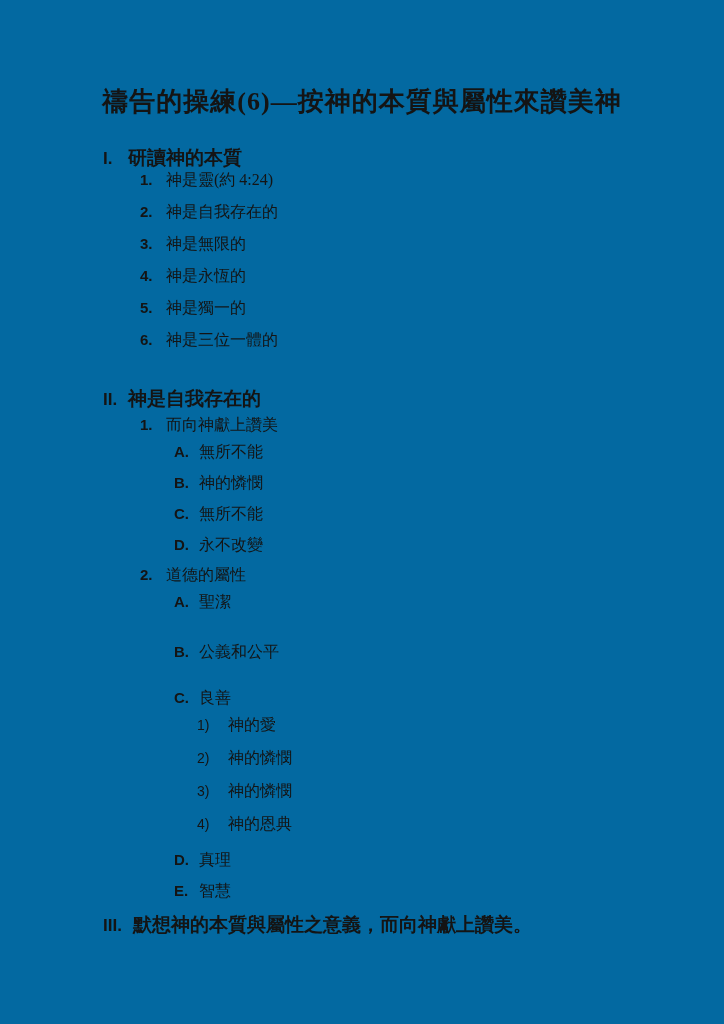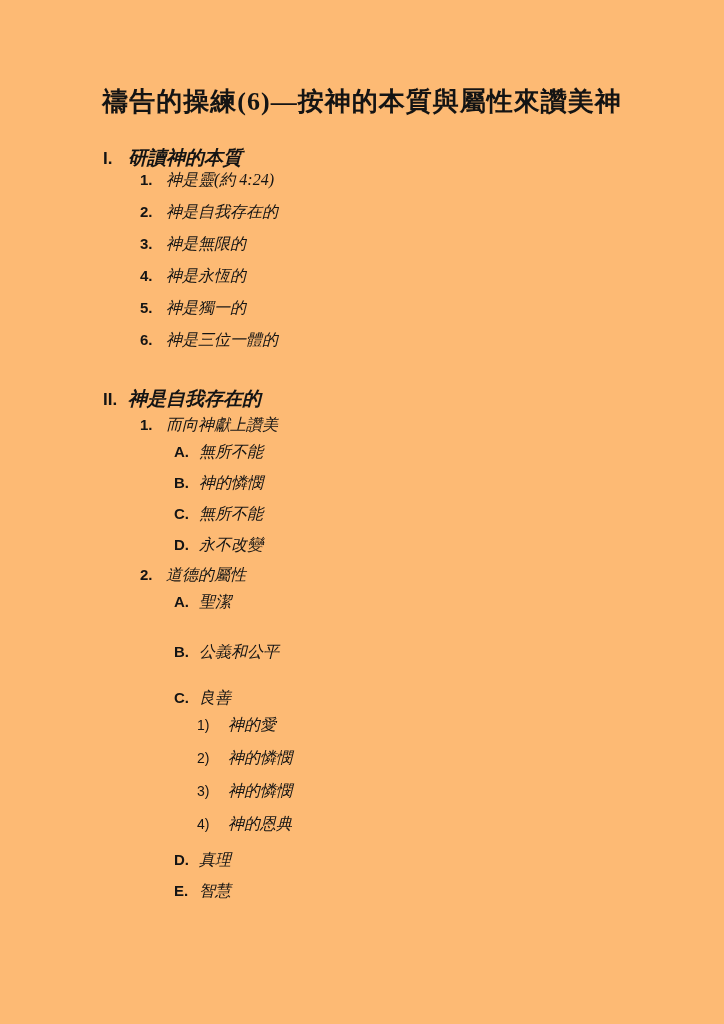--- a/index.html
+++ b/index.html
@@ -4,21 +4,21 @@
 <style>
   html, body {
     margin: 0;
     padding: 0;
     background: #ffffff;
   }
   .page {
     position: relative;
     width: 724px;
     height: 1024px;
-    background: #fdba74;
+    background: #0369a1;
     color: #141414;
     font-family: "Liberation Serif", "DejaVu Serif", serif;
     box-sizing: border-box;
     padding-top: 84px;
     overflow: hidden;
   }
   .title {
     margin: 0 0 27px 0;
     text-align: center;
     font-size: 26px;
@@ -49,21 +49,21 @@
   }
   .sec-heading .mk { width: 25px; font-size: 17px; }
   .sec-heading .txt { font-weight: 600; }
   .sec-heading .mk.roman3 { width: 30px; }
   .l1 { margin-left: 37px; }
   .l1 .mk { width: 26px; font-size: 15px; }
   .l2 { margin-left: 71px; }
   .l2 .mk { width: 25px; font-size: 15px; }
   .l3 { margin-left: 94px; }
   .l3 .mk { width: 31px; font-size: 14px; font-weight: normal; }
-  .txt { font-weight: normal; font-style: italic; }
+  .txt { font-weight: normal; }
   .mb1  { margin-bottom: 1px; }
   .mb5  { margin-bottom: 5px; margin-top: 40px; }
   .mb10 { margin-bottom: 10px; }
   .mb13 { margin-bottom: 13px; }
   .mb14 { margin-bottom: 14px; }
   .mb15 { margin-bottom: 15px; }
   .mb18 { margin-bottom: 18px; }
   .mb29 { margin-bottom: 29px; }
   .mb33 { margin-bottom: 33px; }
 </style>
@@ -166,15 +166,19 @@
     </div>
     <div class="row l2 mb14">
       <span class="mk">D.</span>
       <span class="txt">真理</span>
     </div>
     <div class="row l2 mb15">
       <span class="mk">E.</span>
       <span class="txt">智慧</span>
     </div>
 
+    <div class="row sec-heading">
+      <span class="mk roman3">III.</span>
+      <span class="txt">默想神的本質與屬性之意義，而向神獻上讚美。</span>
+    </div>
 
   </div>
 </div>
 
 </body></html>

